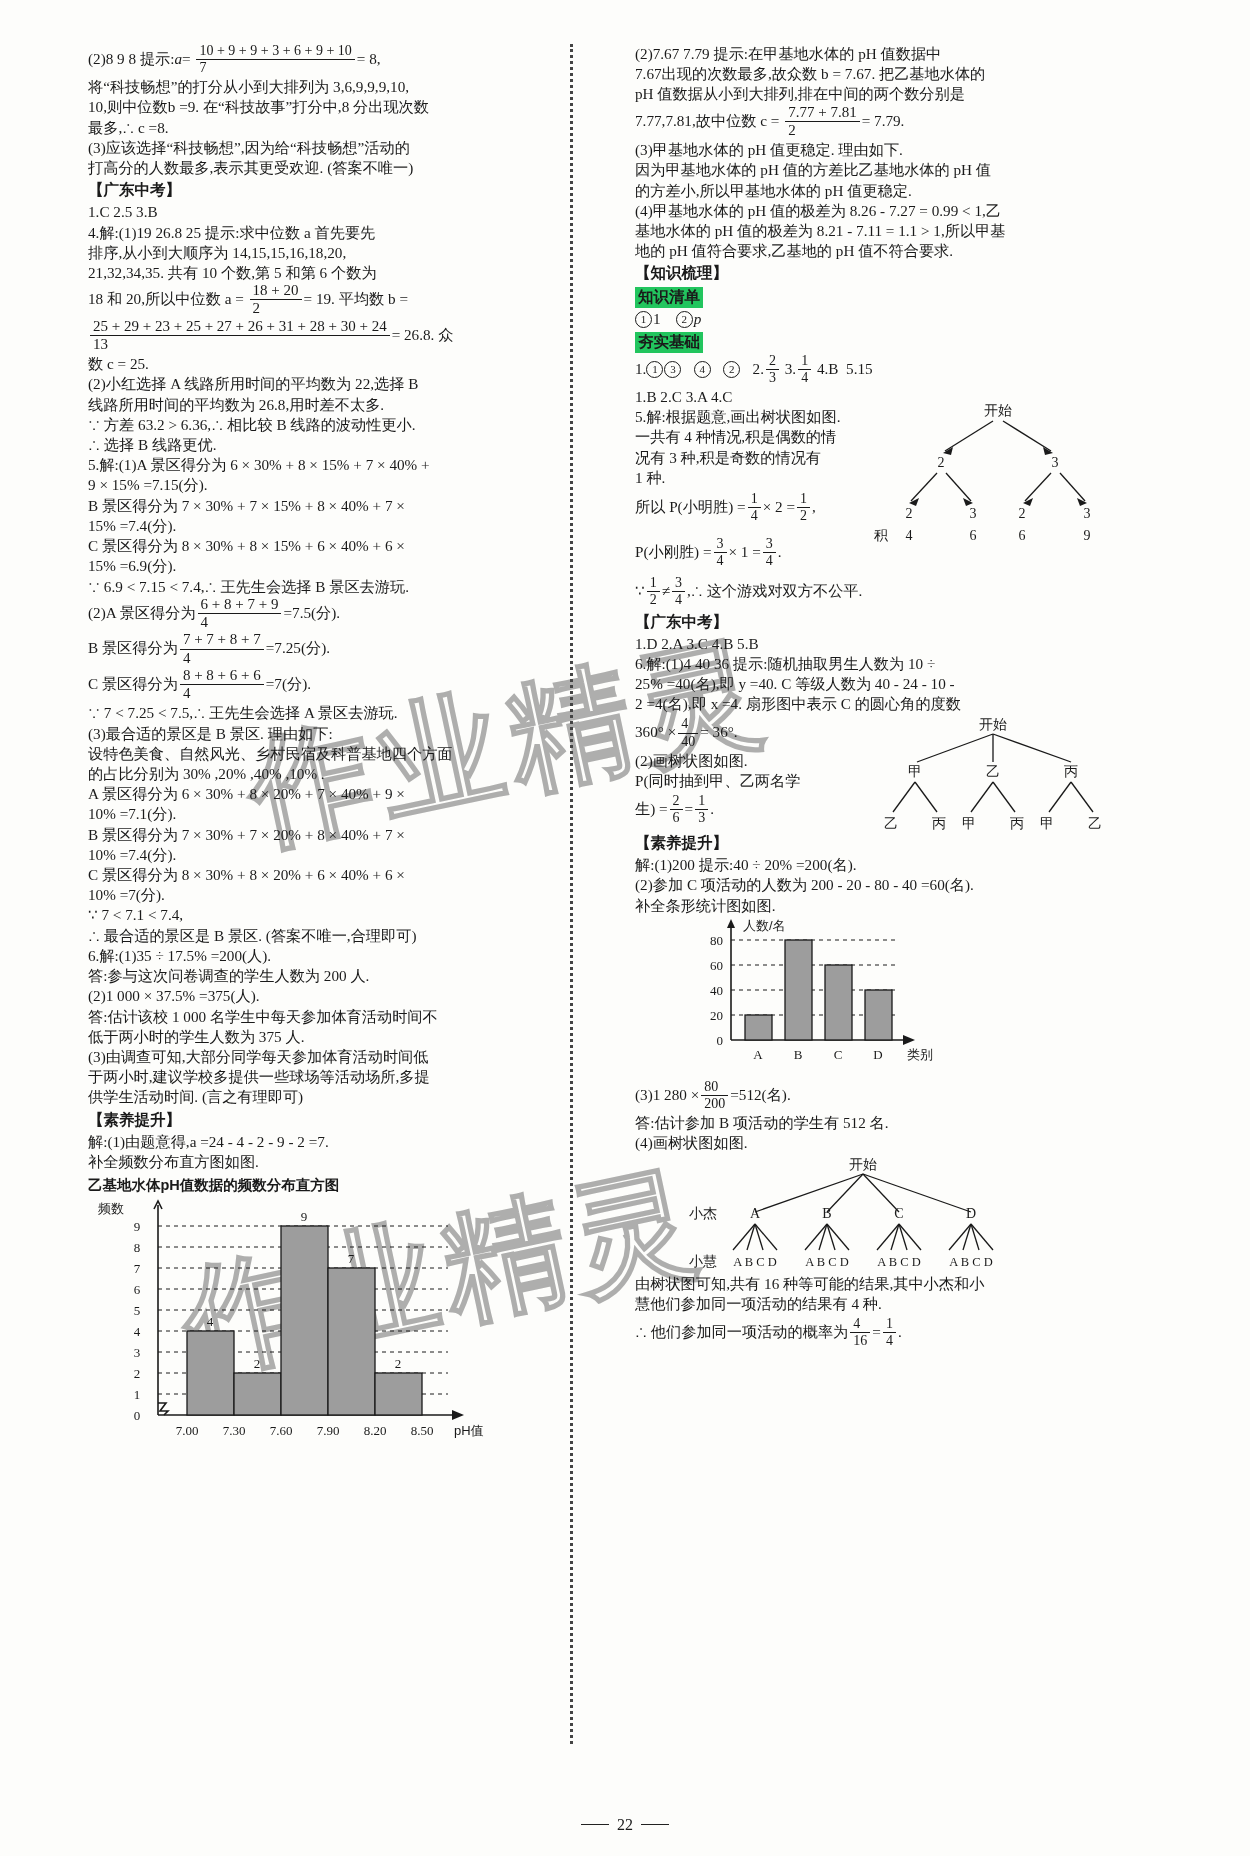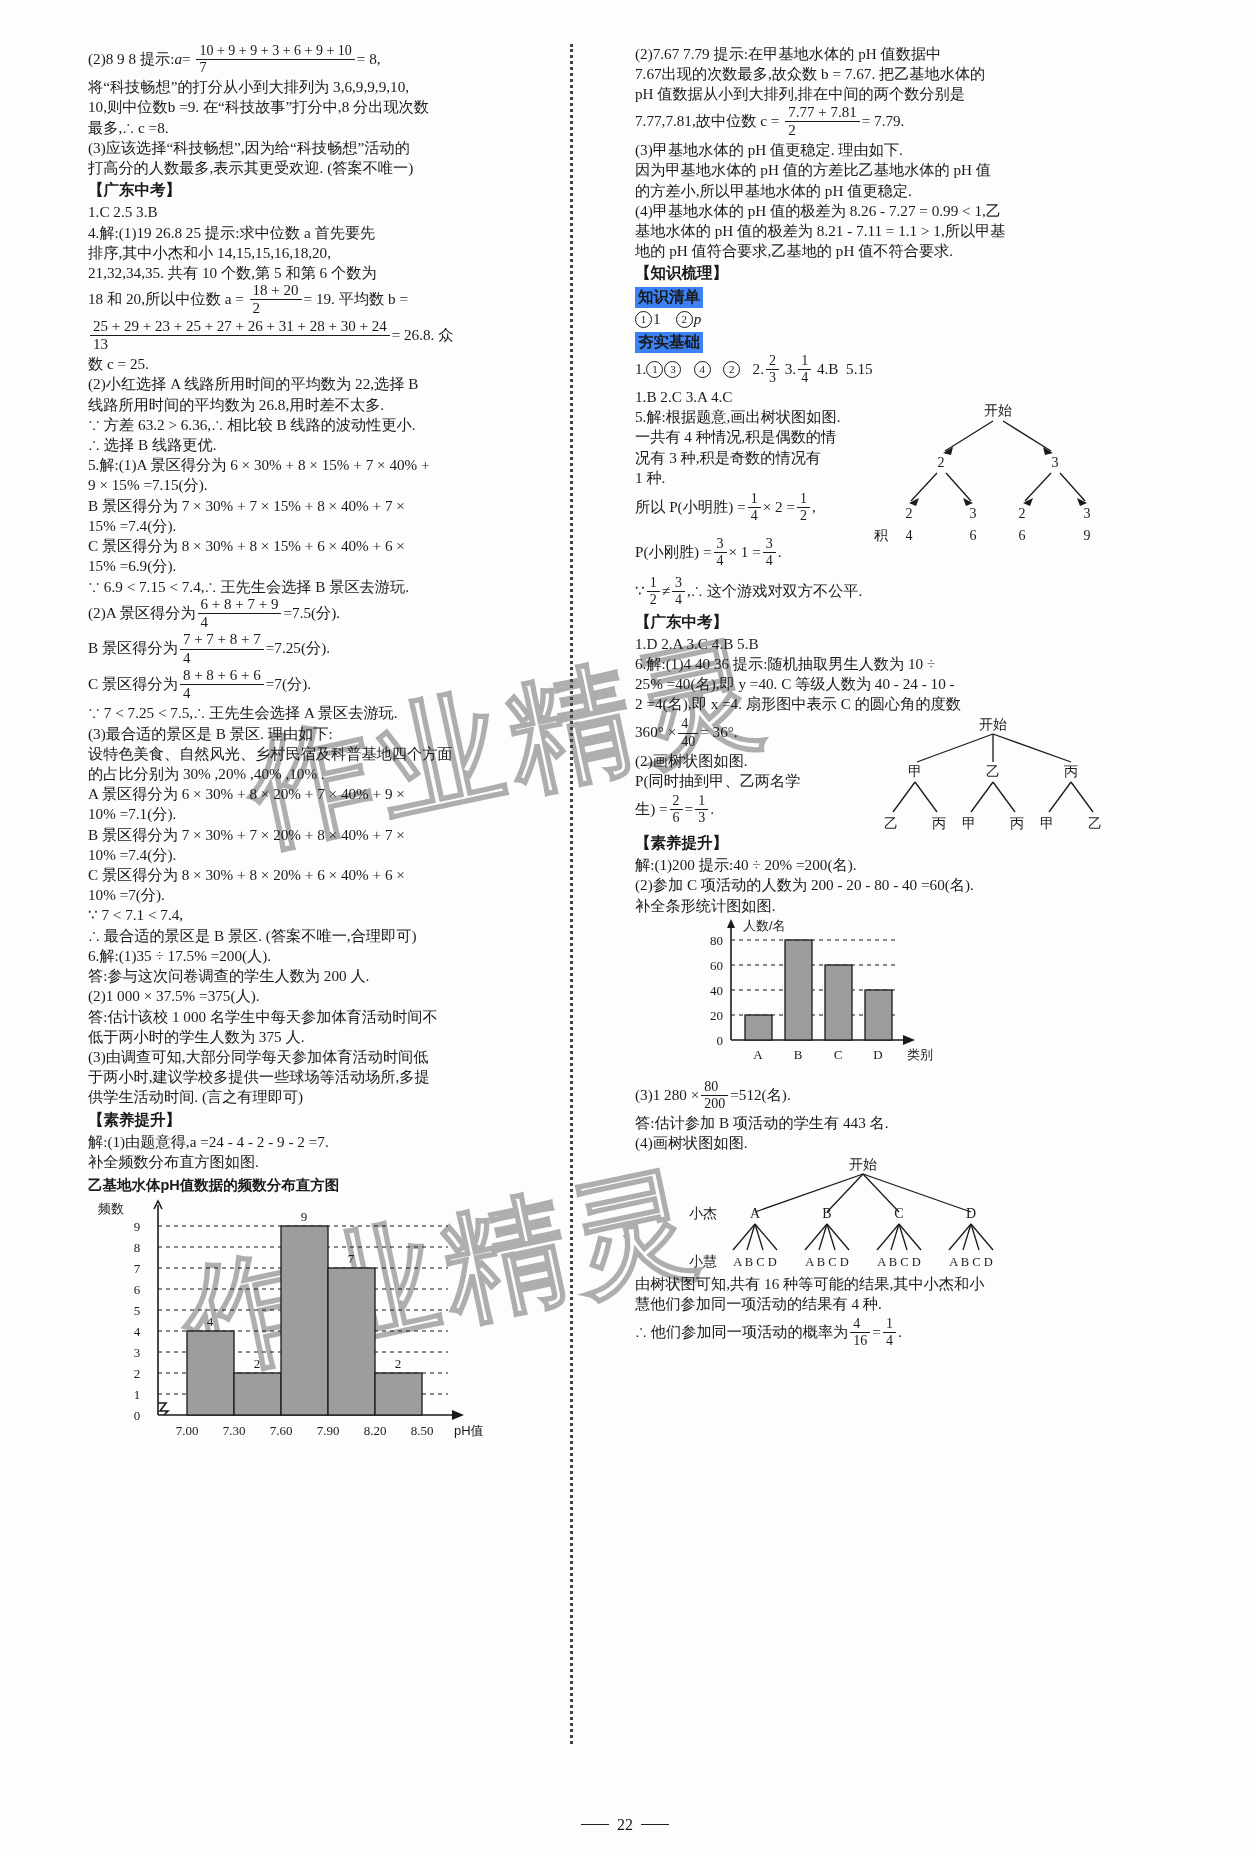--- a/index.html
+++ b/index.html
@@ -34,21 +34,21 @@
   .ln{margin:0;line-height:1.33;font-size:15.2px;}
   .sec-hd{
     font-weight:bold;
     font-size:15.5px;
     margin:2px 0 1px 0;
     font-family:"Liberation Sans","DejaVu Sans",sans-serif;
   }
   .sec-hd-shaded{
     font-weight:bold;
     font-size:15.5px;
-    background:#3b82f6;
+    background:#22c55e;
     display:inline-block;
     padding:0 3px;
     margin:2px 0 1px 0;
     font-family:"Liberation Sans","DejaVu Sans",sans-serif;
   }
   .node-title{
     text-align:center;
     font-weight:bold;
     font-size:18px;
     margin:6px 0 4px 0;
@@ -140,21 +140,21 @@
         <p class="ln">最多,∴ c =8.</p>
         <p class="ln">(3)应该选择“科技畅想”,因为给“科技畅想”活动的</p>
         <p class="ln">打高分的人数最多,表示其更受欢迎. (答案不唯一)</p>
       </div>
 
       <div class="sec-hd">【广东中考】</div>
       <p class="ln">1.C   2.5   3.B</p>
 
       <div>
         <p class="ln">4.解:(1)19   26.8   25   提示:求中位数 a 首先要先</p>
-        <p class="ln">排序,其中小杰和小 14,15,15,16,18,20,</p>
+        <p class="ln">排序,从小到大顺序为 14,15,15,16,18,20,</p>
         <p class="ln">21,32,34,35. 共有 10 个数,第 5 和第 6 个数为</p>
         <p class="ln">
           <span>18 和 20,所以中位数 a =</span>
           <span class="frac big">
             <span class="num">18 + 20</span>
             <span class="den">2</span>
           </span><span>= 19. 平均数 b =</span>
         </p>
         <p class="ln">
           <span class="frac big">
@@ -447,21 +447,21 @@
           <text class="tkc" x="137" y="143">B</text>
           <text class="tkc" x="177" y="143">C</text>
           <text class="tkc" x="217" y="143">D</text>
         </g>
         <text class="lbl" x="246" y="143">类别</text>
       </svg>
 
       <p class="ln" style="margin-top:4px;">
         <span>(3)1 280 ×</span><span class="frac"><span class="num">80</span><span class="den">200</span></span><span>=512(名).</span>
       </p>
-      <p class="ln">答:估计参加 B 项活动的学生有 443 名.</p>
+      <p class="ln">答:估计参加 B 项活动的学生有 512 名.</p>
       <p class="ln">(4)画树状图如图.</p>
 
       
       <svg width="400" height="118" viewBox="0 0 400 118" style="margin-left:2px;margin-top:2px;">
         <text class="treetxt" x="226" y="13">开始</text>
         <path class="tline" d="M226 18 L118 56"></path>
         <path class="tline" d="M226 18 L190 56"></path>
         <path class="tline" d="M226 18 L262 56"></path>
         <path class="tline" d="M226 18 L334 56"></path>
         <text class="treetxt" x="66" y="62">小杰</text>

